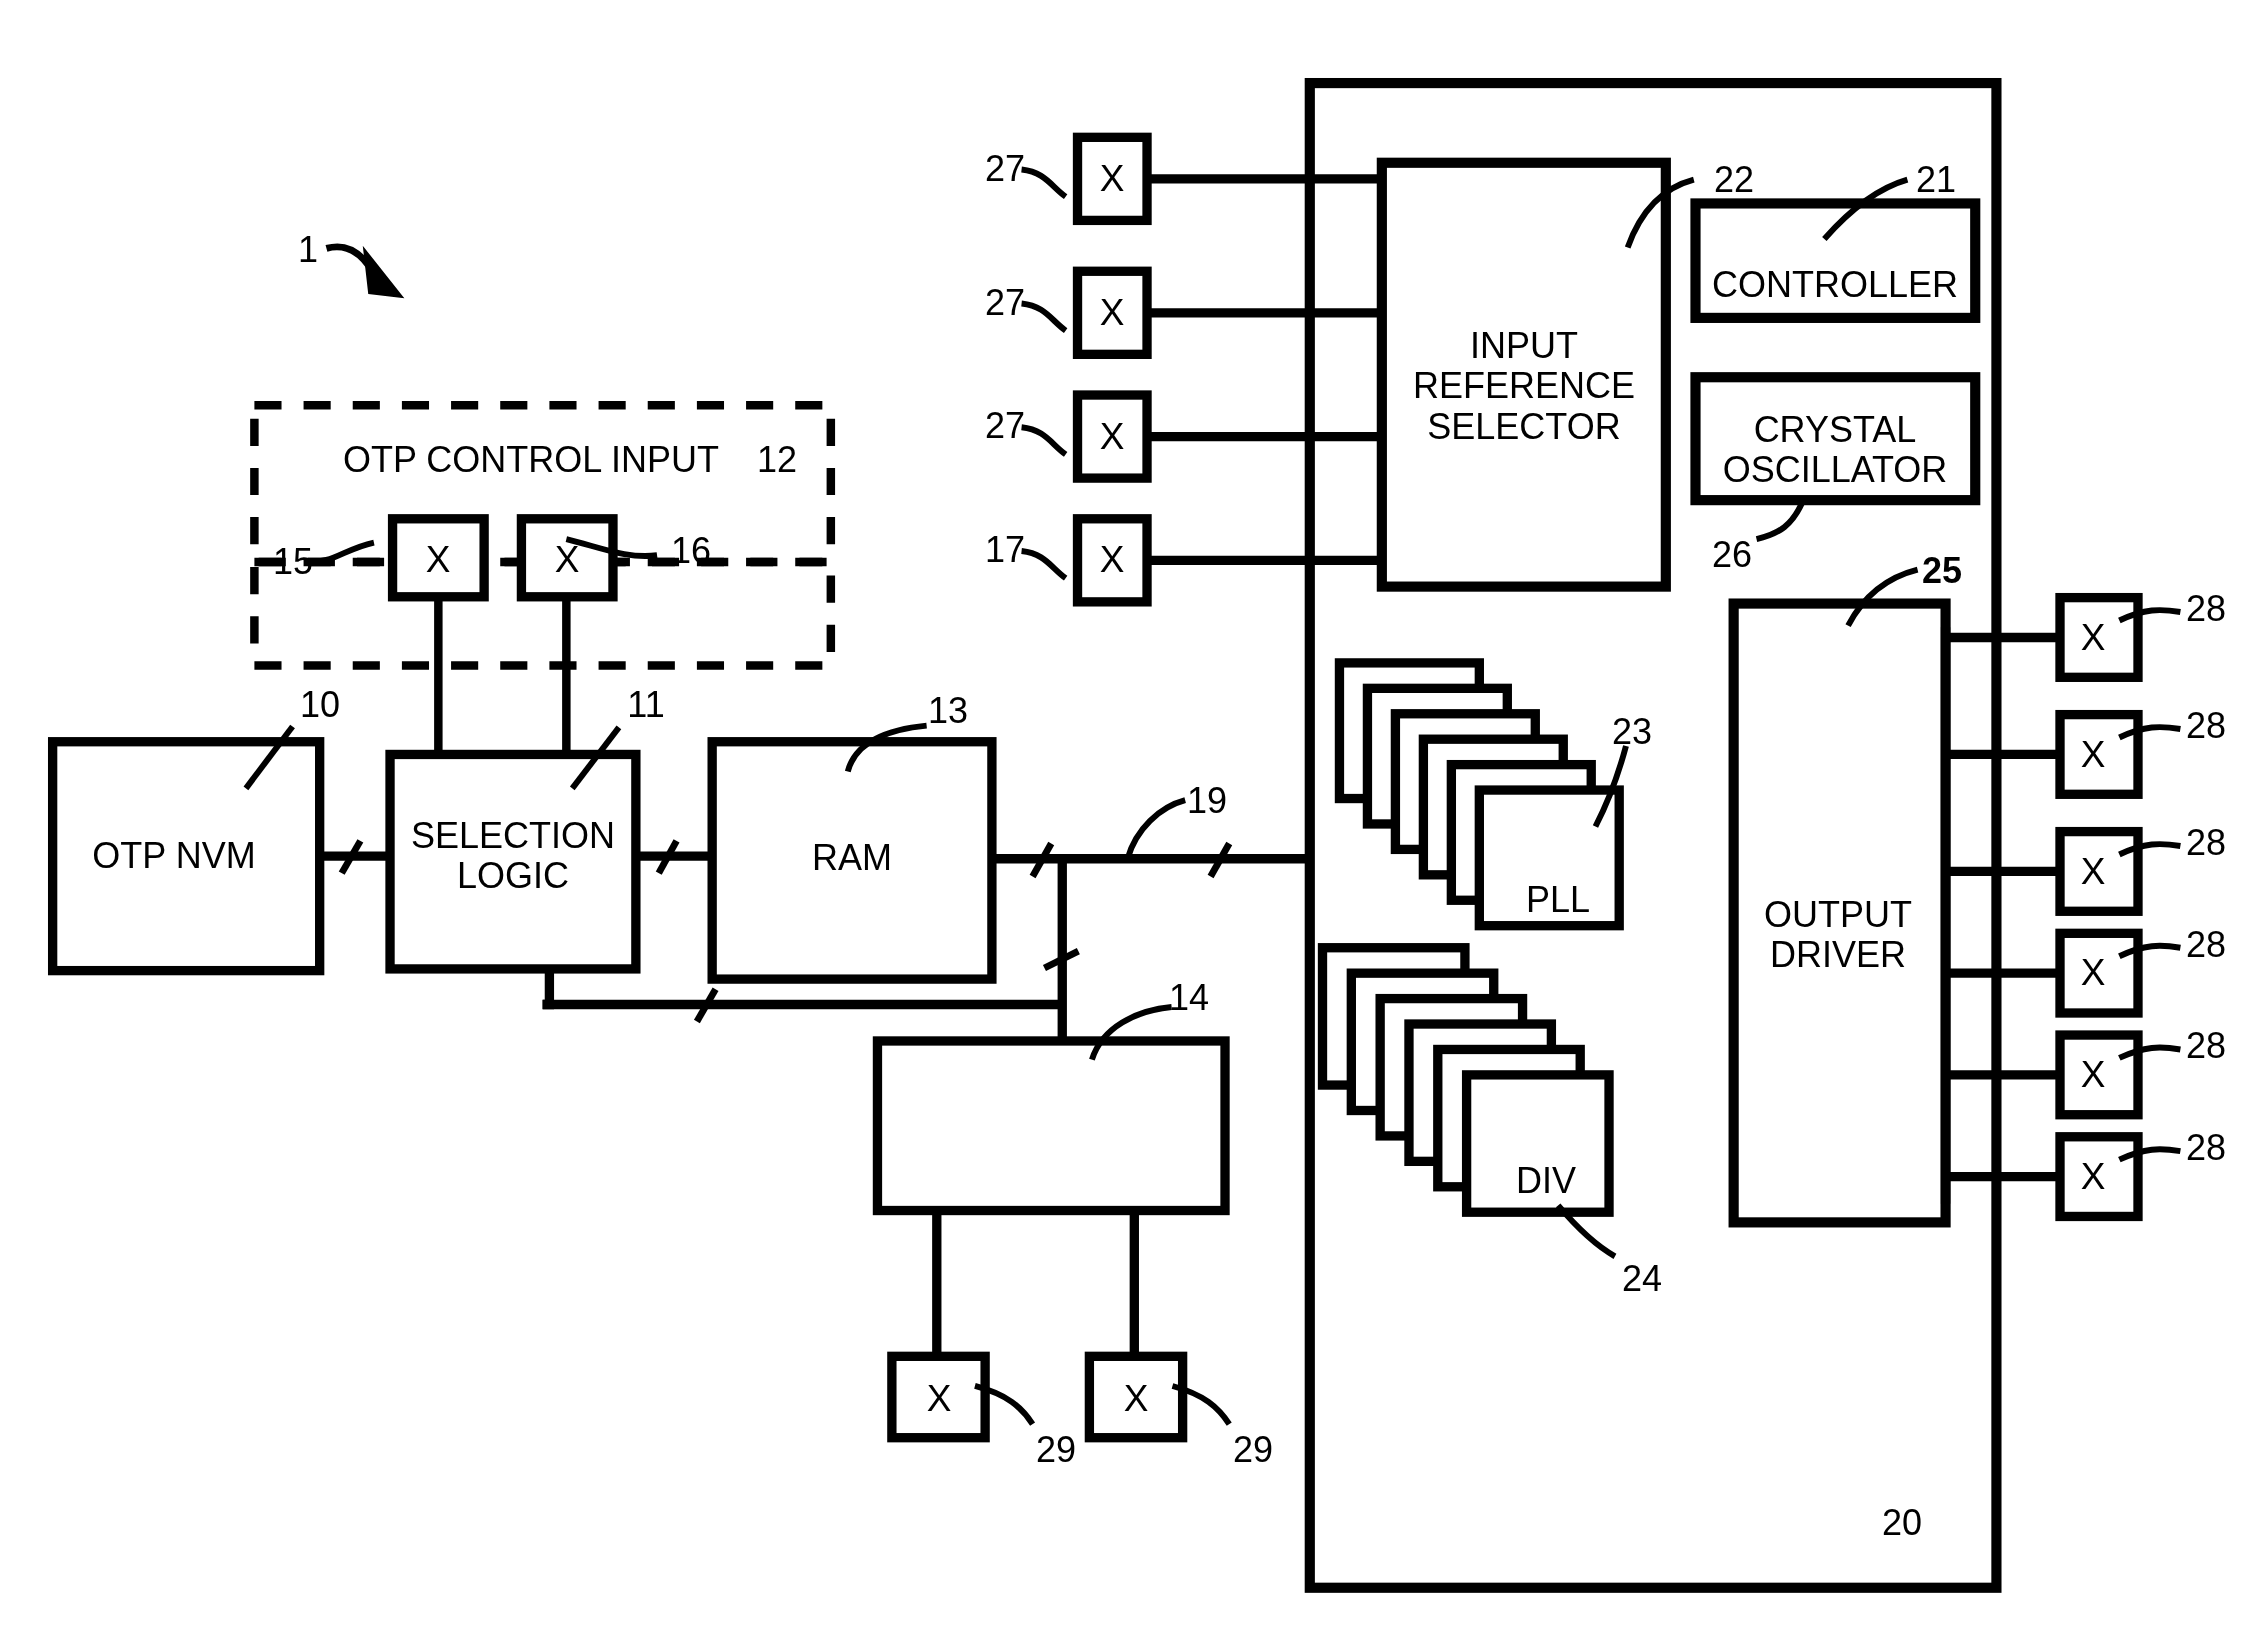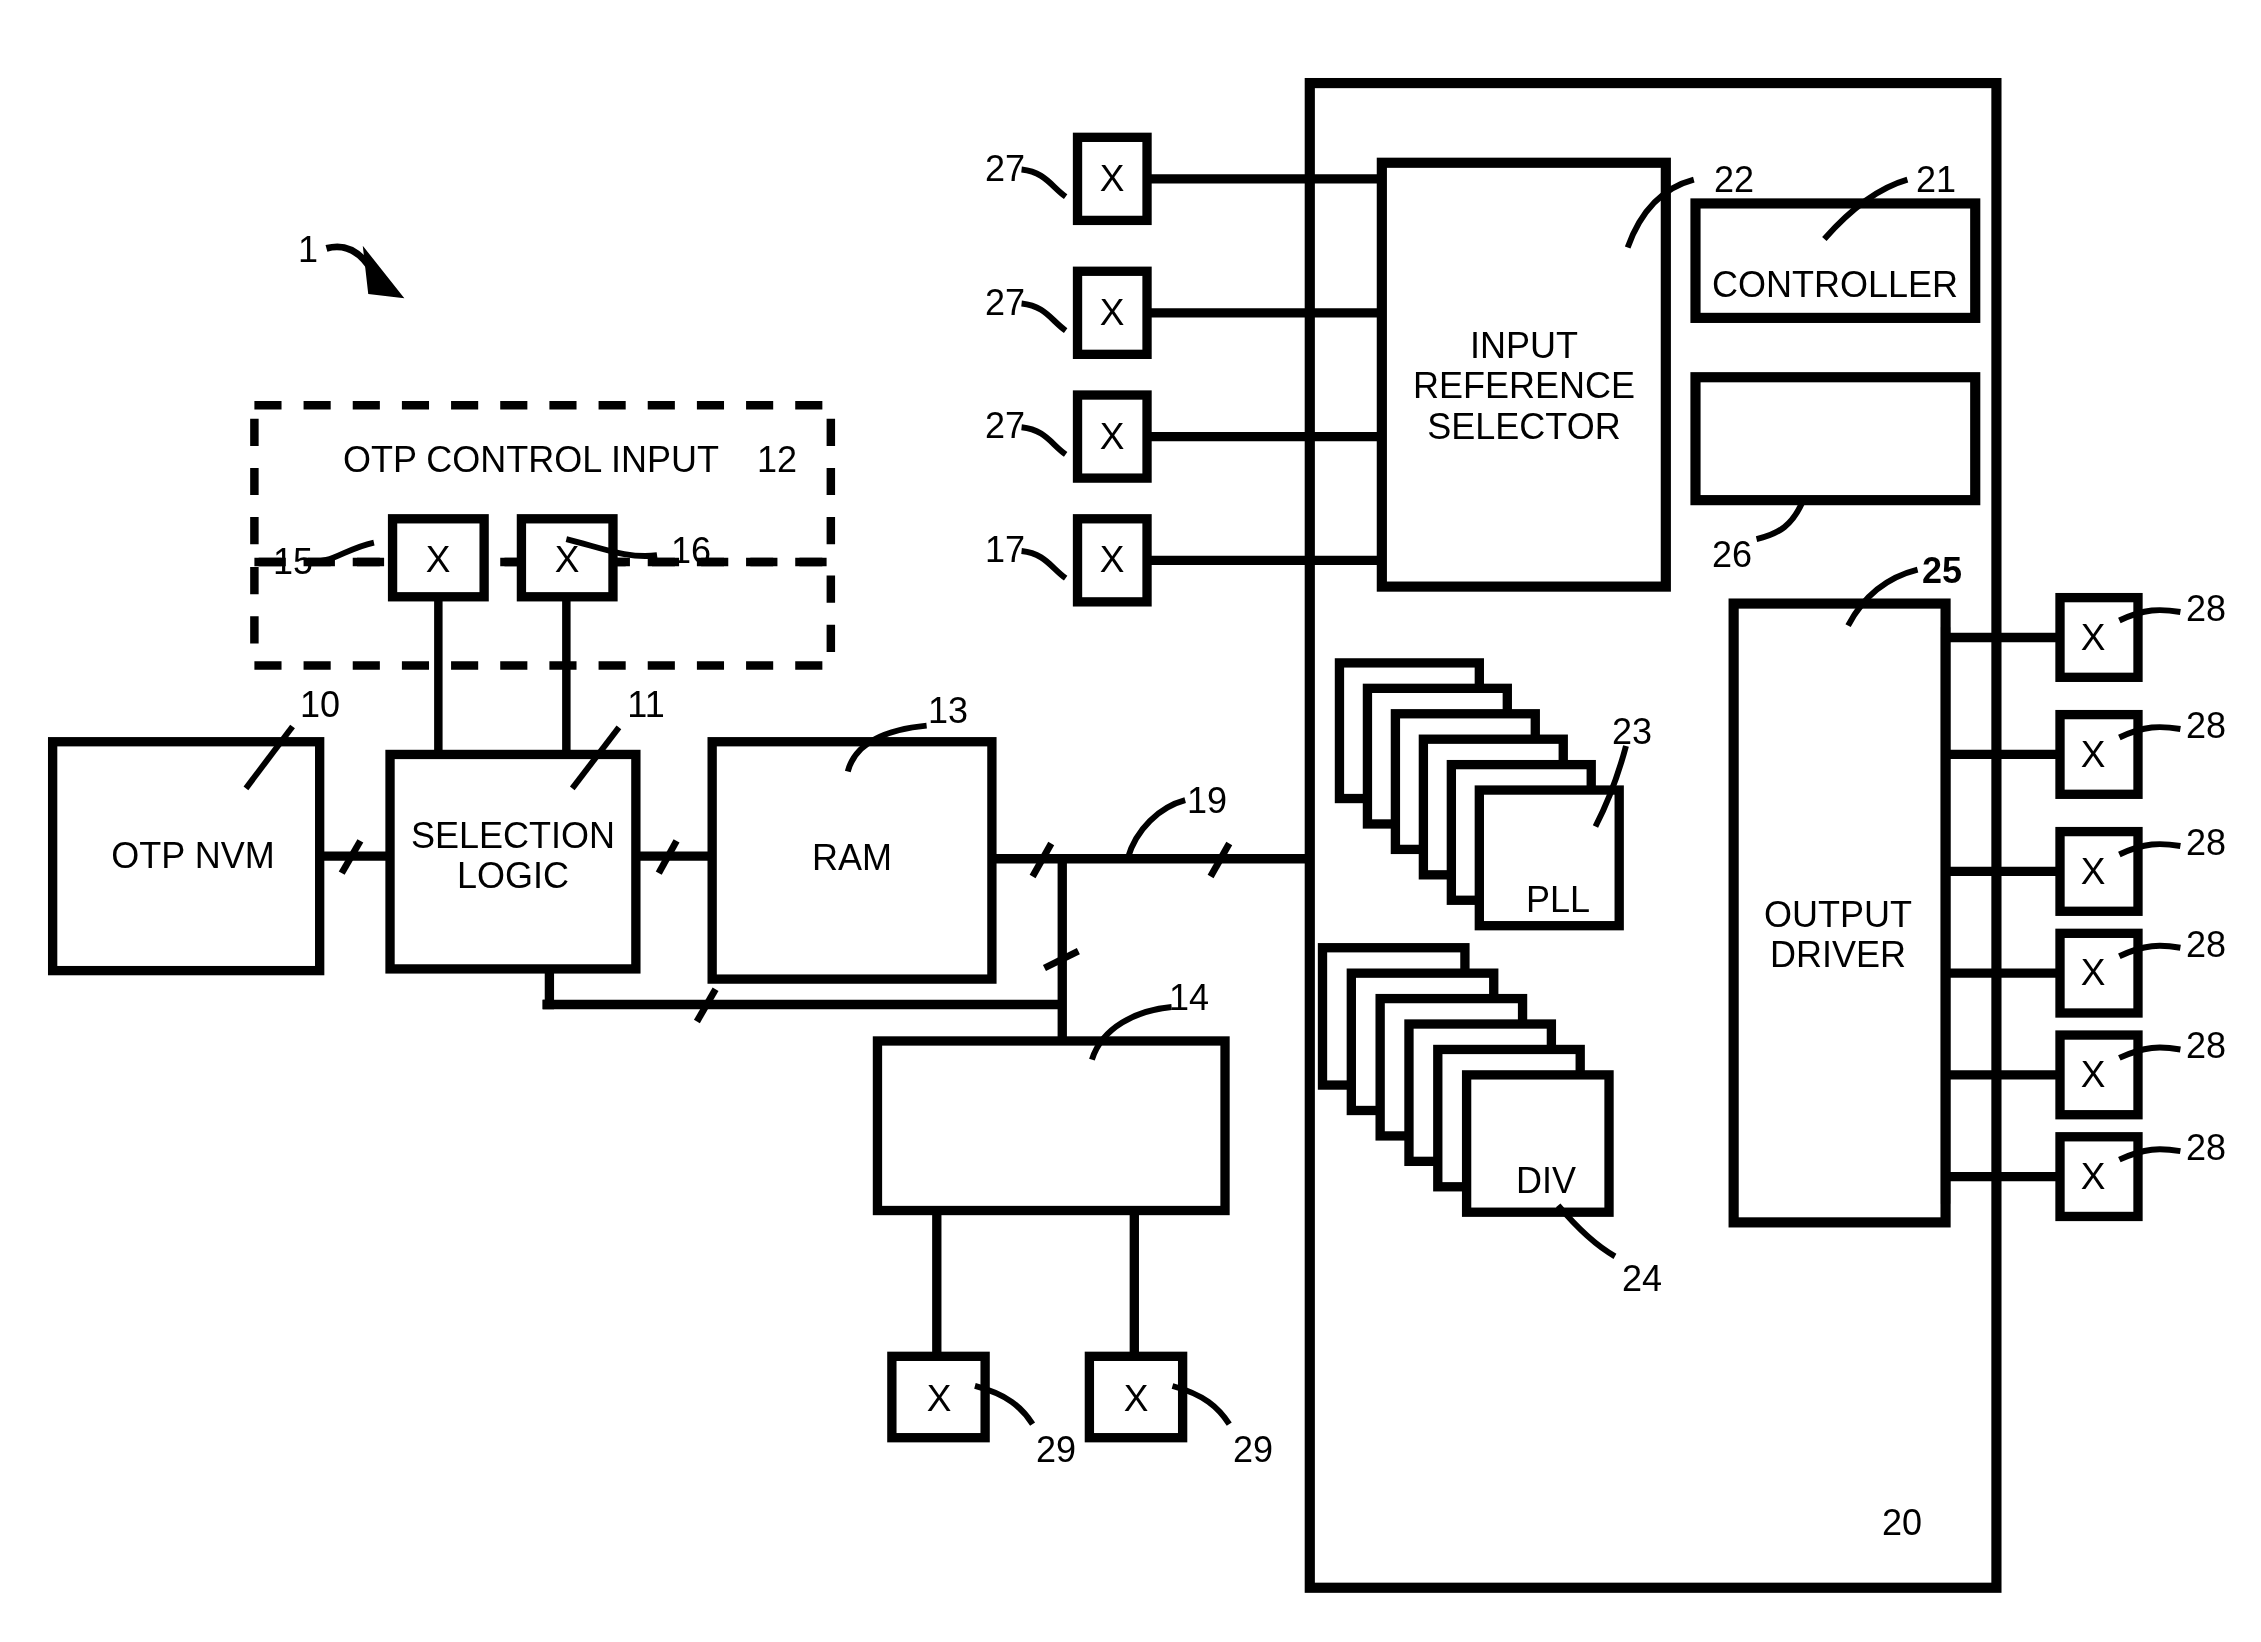--- a/index.html
+++ b/index.html
@@ -192,21 +192,21 @@
 
   <div class="grp-label ctr" style="left:531px; top:460px;">OTP CONTROL INPUT</div>
   <div class="ref-label ctr" style="left:777px; top:460px;">12</div>
 
   <div class="pin-label ctr" style="left:438px; top:560px;">X</div>
   <div class="ref-label ctr" style="left:293px; top:562px;">15</div>
 
   <div class="pin-label ctr" style="left:567px; top:560px;">X</div>
   <div class="ref-label ctr" style="left:691px; top:551px;">16</div>
 
-  <div class="blk-label ctr" style="left:193px; top:856px;">OTP NVM</div>
+  <div class="blk-label ctr" style="left:174px; top:856px;">OTP NVM</div>
   <div class="ref-label ctr" style="left:320px; top:705px;">10</div>
 
   <div class="blk-label ctr" style="left:513px; top:856px;">SELECTION<br>LOGIC</div>
   <div class="ref-label ctr" style="left:646px; top:705px;">11</div>
 
   <div class="blk-label ctr" style="left:852px; top:858px;">RAM</div>
   <div class="ref-label ctr" style="left:948px; top:711px;">13</div>
 
   <div class="ref-label ctr" style="left:1207px; top:801px;">19</div>
 
@@ -229,20 +229,21 @@
 
   <div class="pin-label ctr" style="left:1112px; top:560px;">X</div>
   <div class="ref-label ctr" style="left:1005px; top:550px;">17</div>
 
   <div class="blk-label ctr" style="left:1524px; top:386px;">INPUT<br>REFERENCE<br>SELECTOR</div>
   <div class="ref-label ctr" style="left:1734px; top:180px;">22</div>
 
   <div class="blk-label ctr" style="left:1835px; top:285px;">CONTROLLER</div>
   <div class="ref-label ctr" style="left:1936px; top:180px;">21</div>
 
+  <div class="blk-label ctr" style="left:1835px; top:450px;">CRYSTAL<br>OSCILLATOR</div>
   <div class="ref-label ctr" style="left:1732px; top:555px;">26</div>
 
   <div class="blk-label ctr" style="left:1838px; top:911px;margin-top:24px;">OUTPUT<br>DRIVER</div>
   <div class="ref-label ctr" style="left:1942px; top:571px;font-weight:bold;">25</div>
 
   <div class="blk-label ctr" style="left:1558px; top:900px;">PLL</div>
   <div class="ref-label ctr" style="left:1632px; top:732px;">23</div>
 
   <div class="blk-label ctr" style="left:1546px; top:1181px;">DIV</div>
   <div class="ref-label ctr" style="left:1642px; top:1279px;">24</div>

